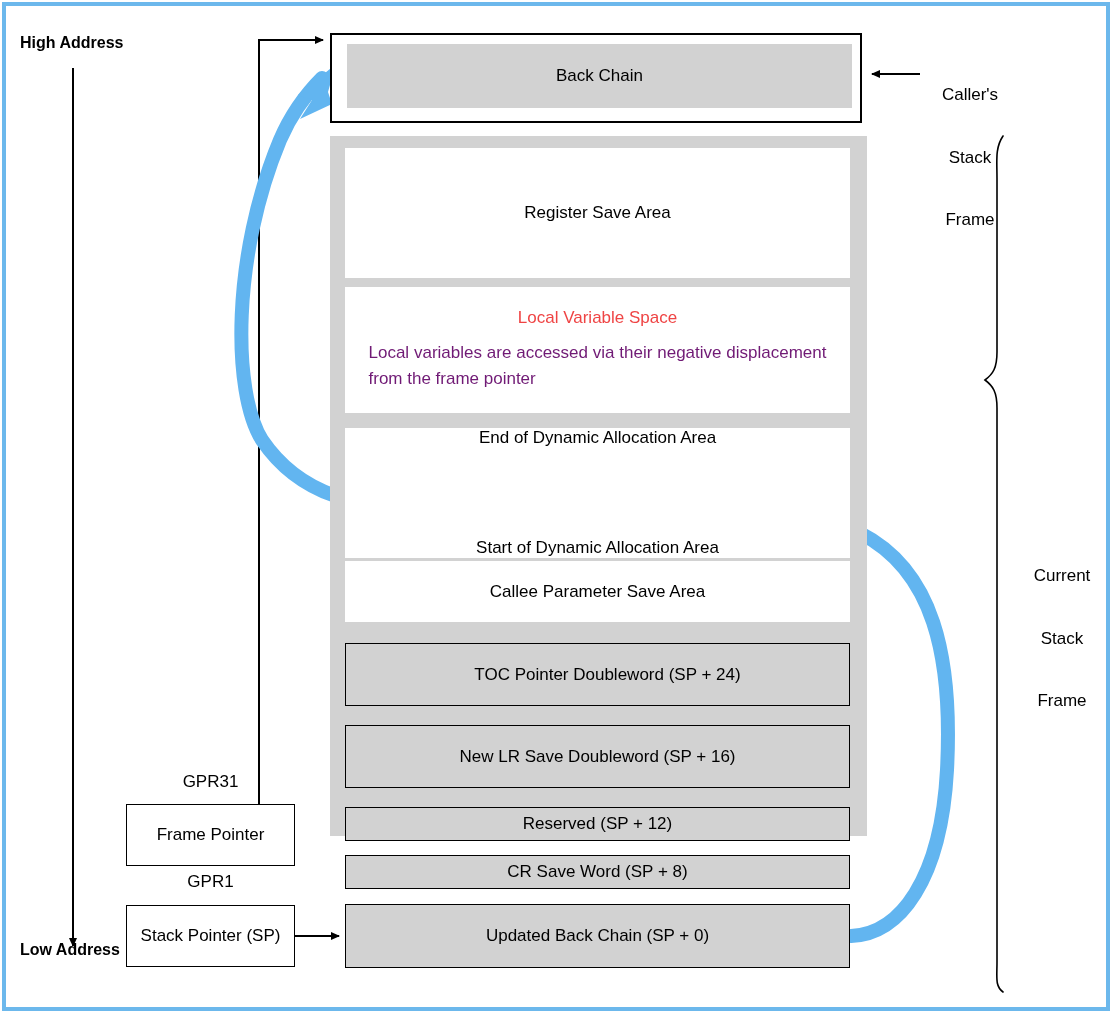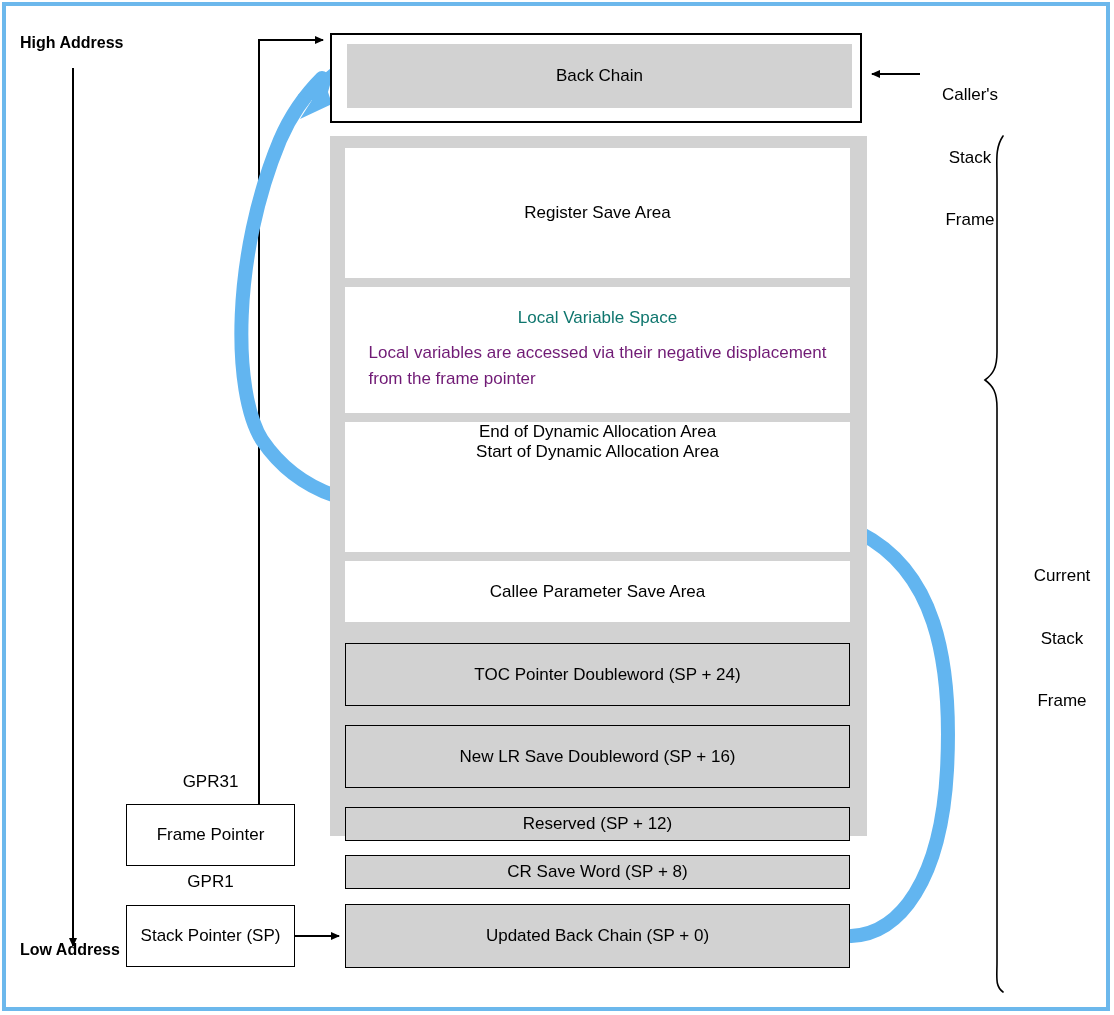--- a/index.html
+++ b/index.html
@@ -102,21 +102,21 @@
     background: #d2d2d2;
     border: 1.5px solid #000000;
   }
   .slot-text {
     font-size: 17px;
     color: #000000;
     text-align: center;
   }
   .localvar-head {
     font-size: 17px;
-    color: #0f766e;
+    color: #ef4444;
     text-align: center;
     margin-bottom: 12px;
   }
   .localvar-body {
     font-size: 17px;
     color: #701a75;
     text-align: justify;
     text-align-last: left;
     width: 458px;
     line-height: 1.55;
@@ -233,21 +233,21 @@
 
     <div class="slot slot-white" style="top:12px; height:130px;">
       <span class="slot-text">Register Save Area</span>
     </div>
 
     <div class="slot slot-white" style="top:151px; height:126px; justify-content:center;">
       <div class="localvar-head">Local Variable Space</div>
       <div class="localvar-body">Local variables are accessed via their negative displacement from the frame pointer</div>
     </div>
 
-    <div class="slot slot-white" style="top:286px; height:130px; justify-content:flex-start;">
+    <div class="slot slot-white" style="top:292px; height:130px; justify-content:space-between;">
       <span class="slot-text">End of Dynamic Allocation Area</span>
       <span class="slot-text">Start of Dynamic Allocation Area</span>
     </div>
 
     <div class="slot slot-white" style="top:425px; height:61px;">
       <span class="slot-text">Callee Parameter Save Area</span>
     </div>
 
     <div class="slot slot-gray" style="top:507px; height:63px;padding-left:20px;">
       <span class="slot-text">TOC Pointer Doubleword (SP + 24)</span>

